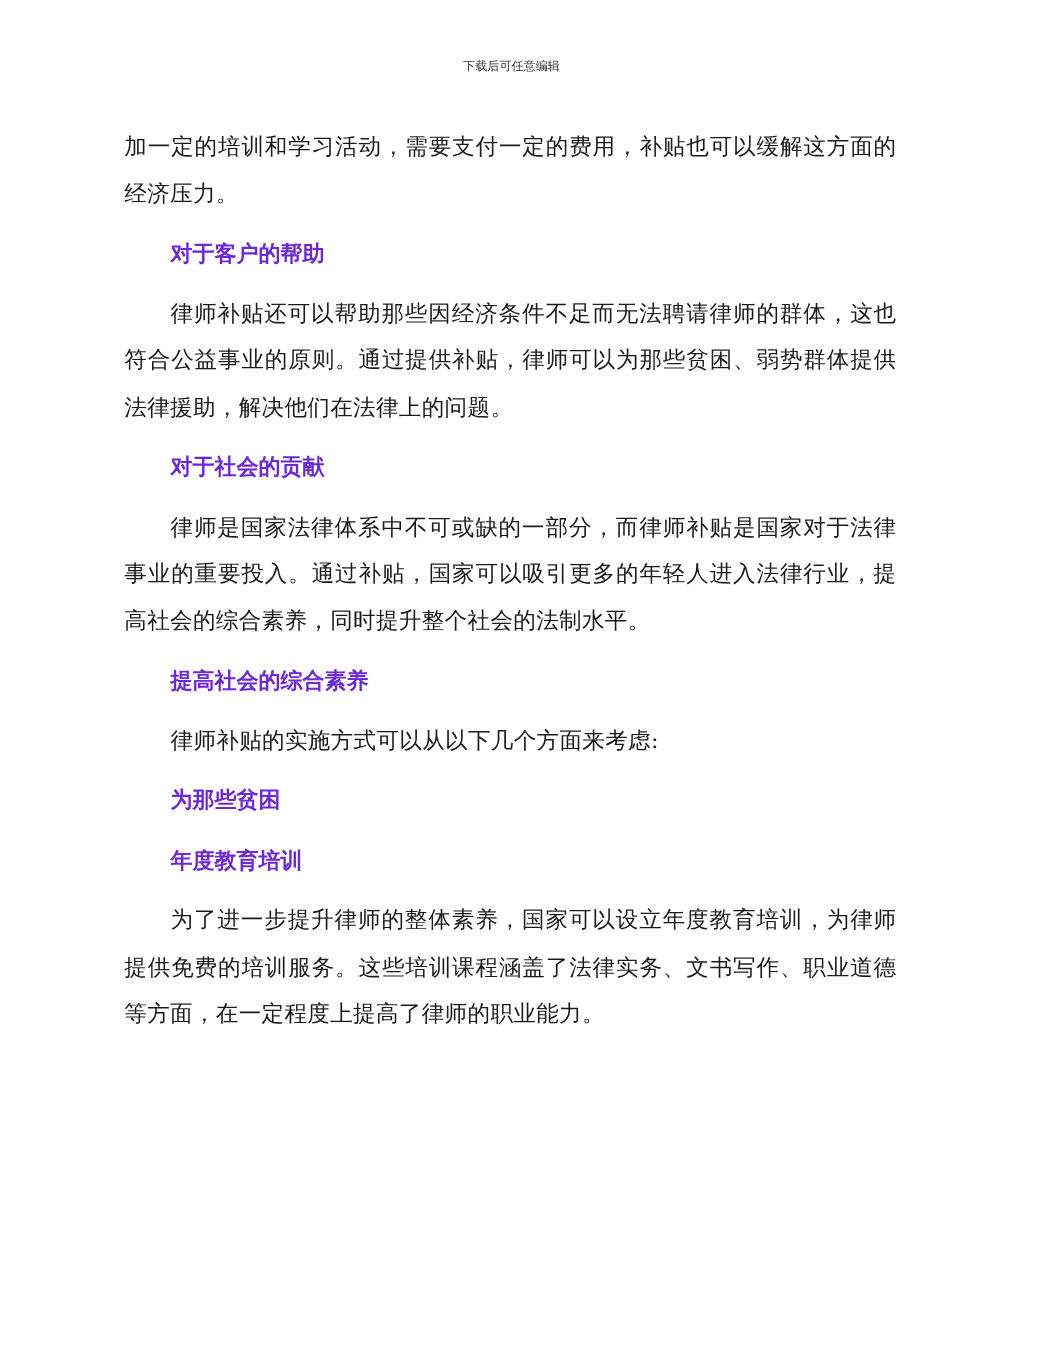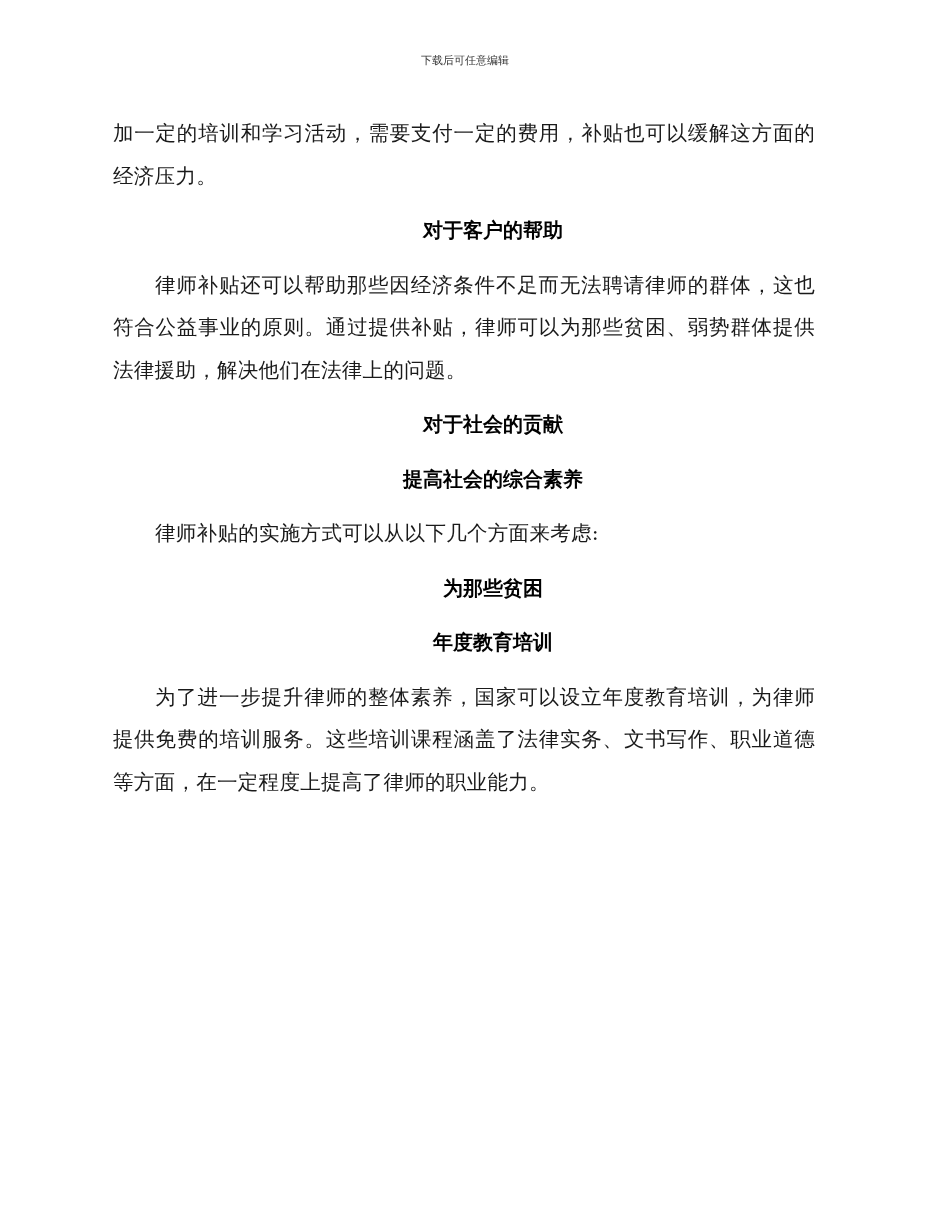--- a/index.html
+++ b/index.html
@@ -43,32 +43,32 @@
     .para.cont {
       text-indent: 0;
     }
     .heading {
       font-family: "DejaVu Sans", "Liberation Sans", sans-serif;
       font-weight: bold;
       font-size: 20px;
       line-height: 42.5px;
       padding-left: 42px;
       margin: 0 0 12px 0;
-      color: #000000;
-      text-align: center;
+      color: #6d28d9;
     }
   </style>
 </head>
 <body>
 
 <div class="page-header">下载后可任意编辑</div>
 
 <div class="content">
   <p class="para cont">加一定的培训和学习活动，需要支付一定的费用，补贴也可以缓解这方面的经济压力。</p>
   <div class="heading">对于客户的帮助</div>
   <p class="para">律师补贴还可以帮助那些因经济条件不足而无法聘请律师的群体，这也符合公益事业的原则。通过提供补贴，律师可以为那些贫困、弱势群体提供法律援助，解决他们在法律上的问题。</p>
   <div class="heading">对于社会的贡献</div>
+  <p class="para">律师是国家法律体系中不可或缺的一部分，而律师补贴是国家对于法律事业的重要投入。通过补贴，国家可以吸引更多的年轻人进入法律行业，提高社会的综合素养，同时提升整个社会的法制水平。</p>
   <div class="heading">提高社会的综合素养</div>
   <p class="para">律师补贴的实施方式可以从以下几个方面来考虑:</p>
   <div class="heading">为那些贫困</div>
   <div class="heading">年度教育培训</div>
   <p class="para">为了进一步提升律师的整体素养，国家可以设立年度教育培训，为律师提供免费的培训服务。这些培训课程涵盖了法律实务、文书写作、职业道德等方面，在一定程度上提高了律师的职业能力。</p>
 </div>
 
 </body></html>

